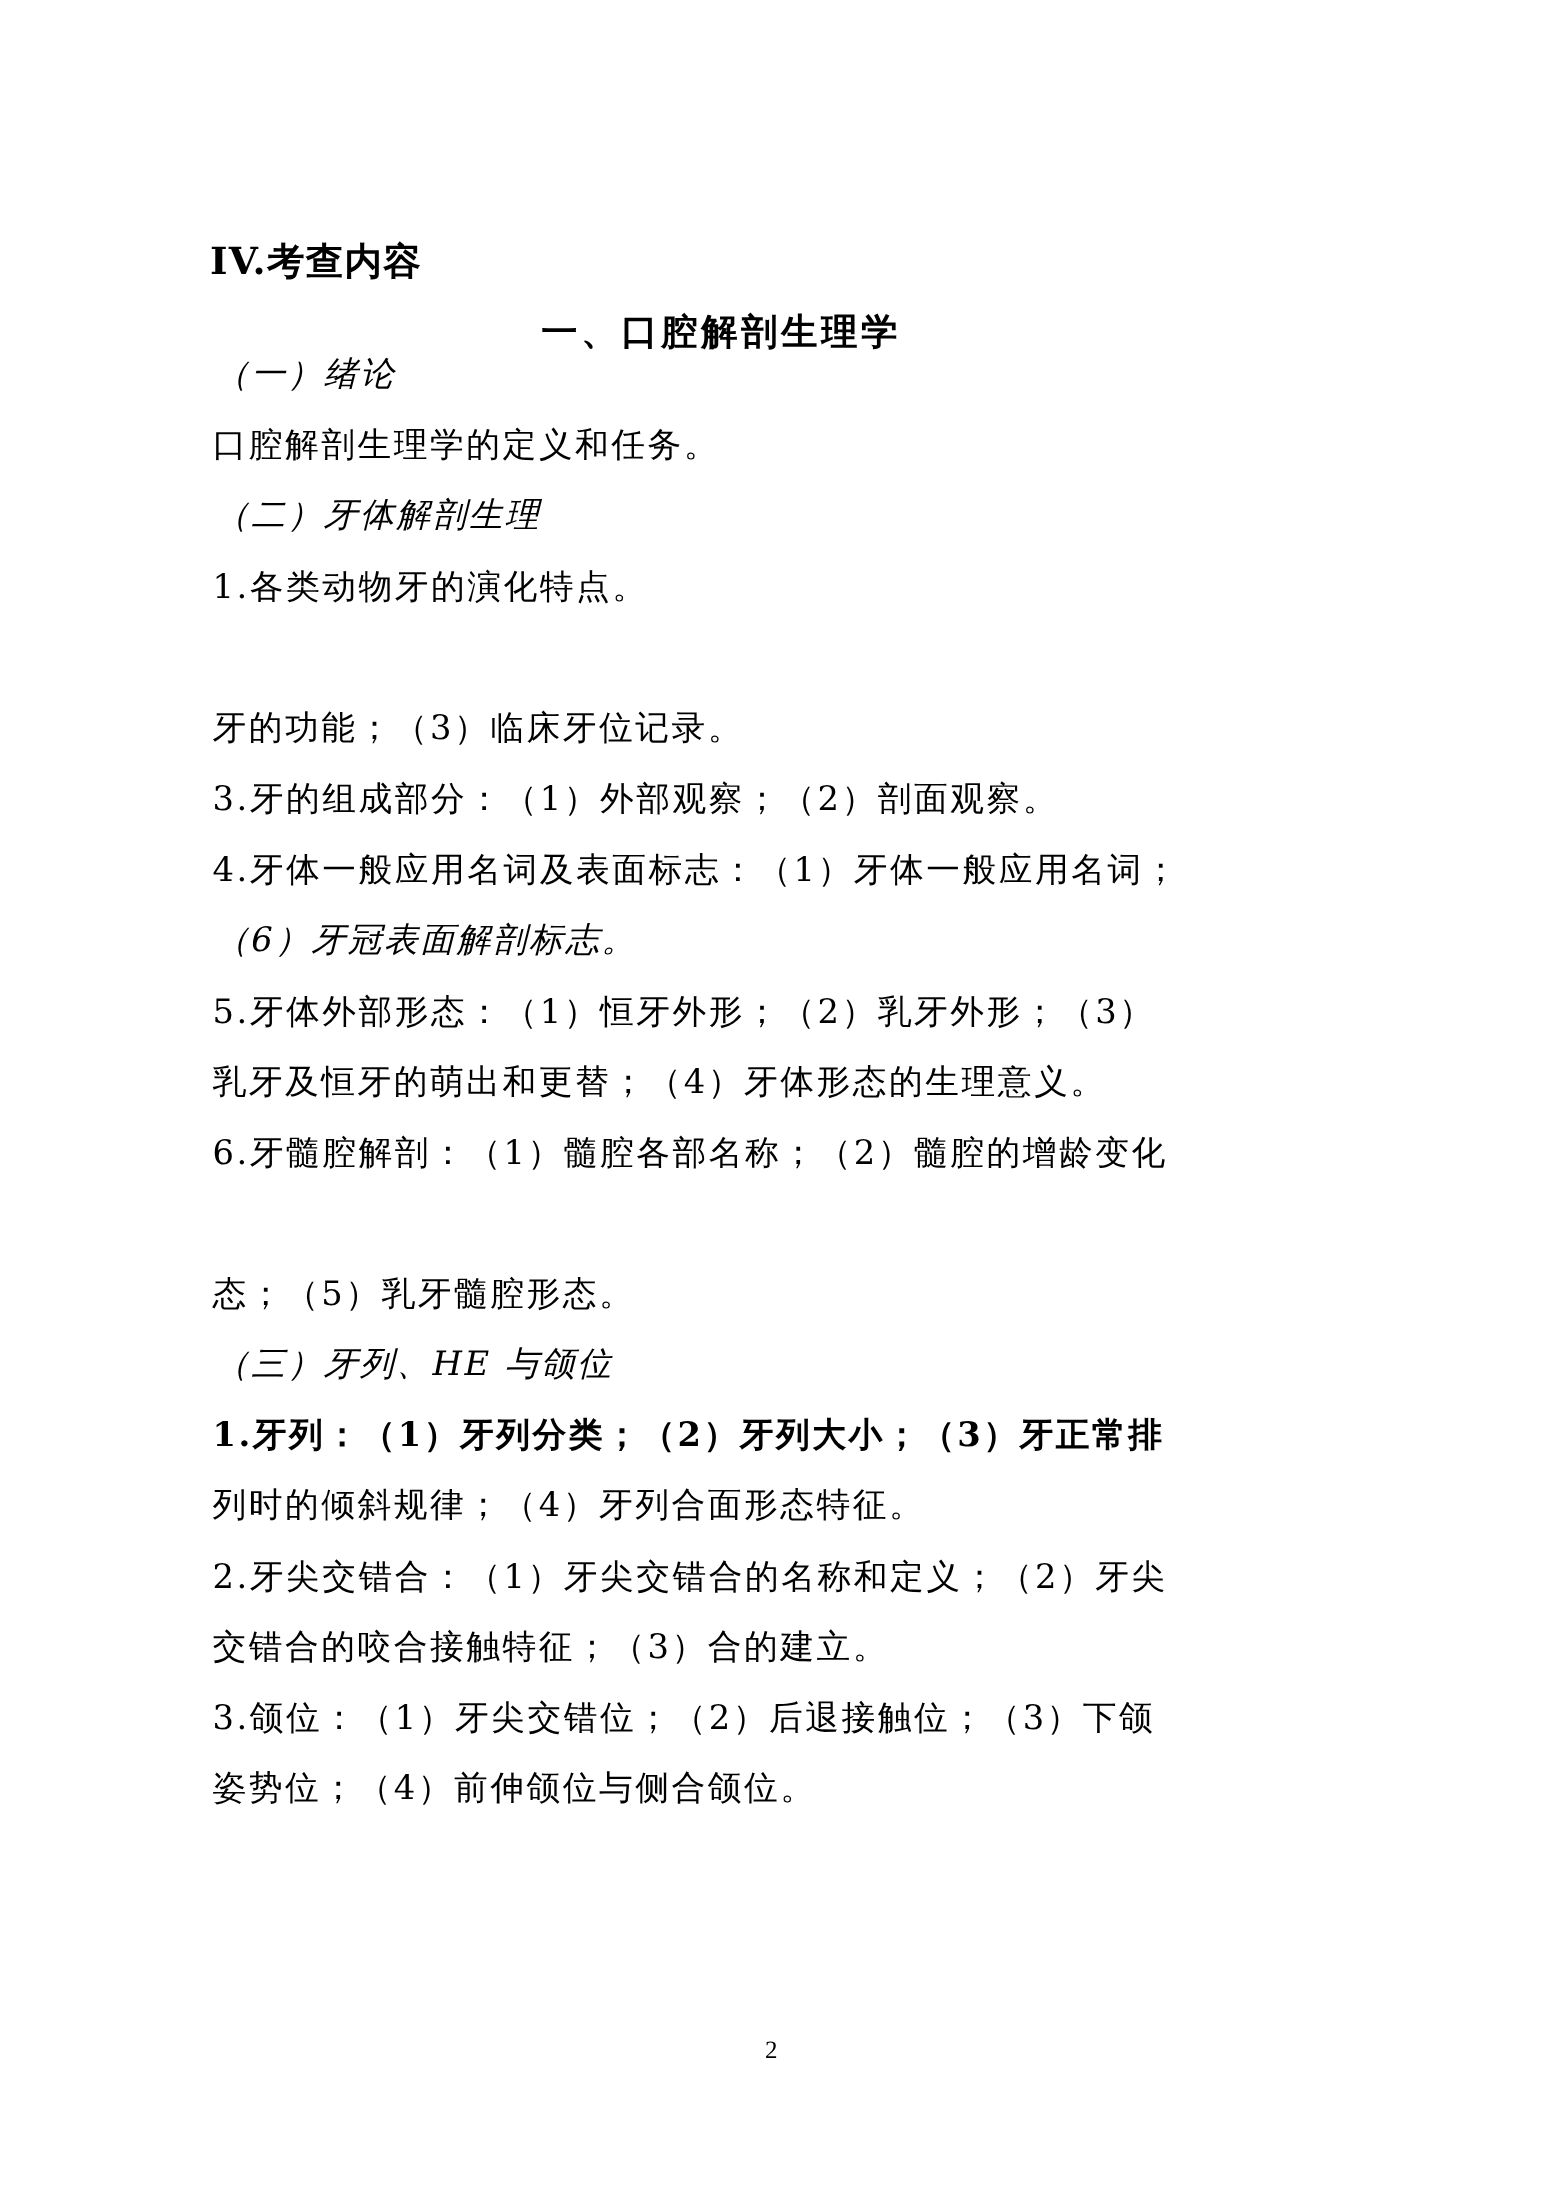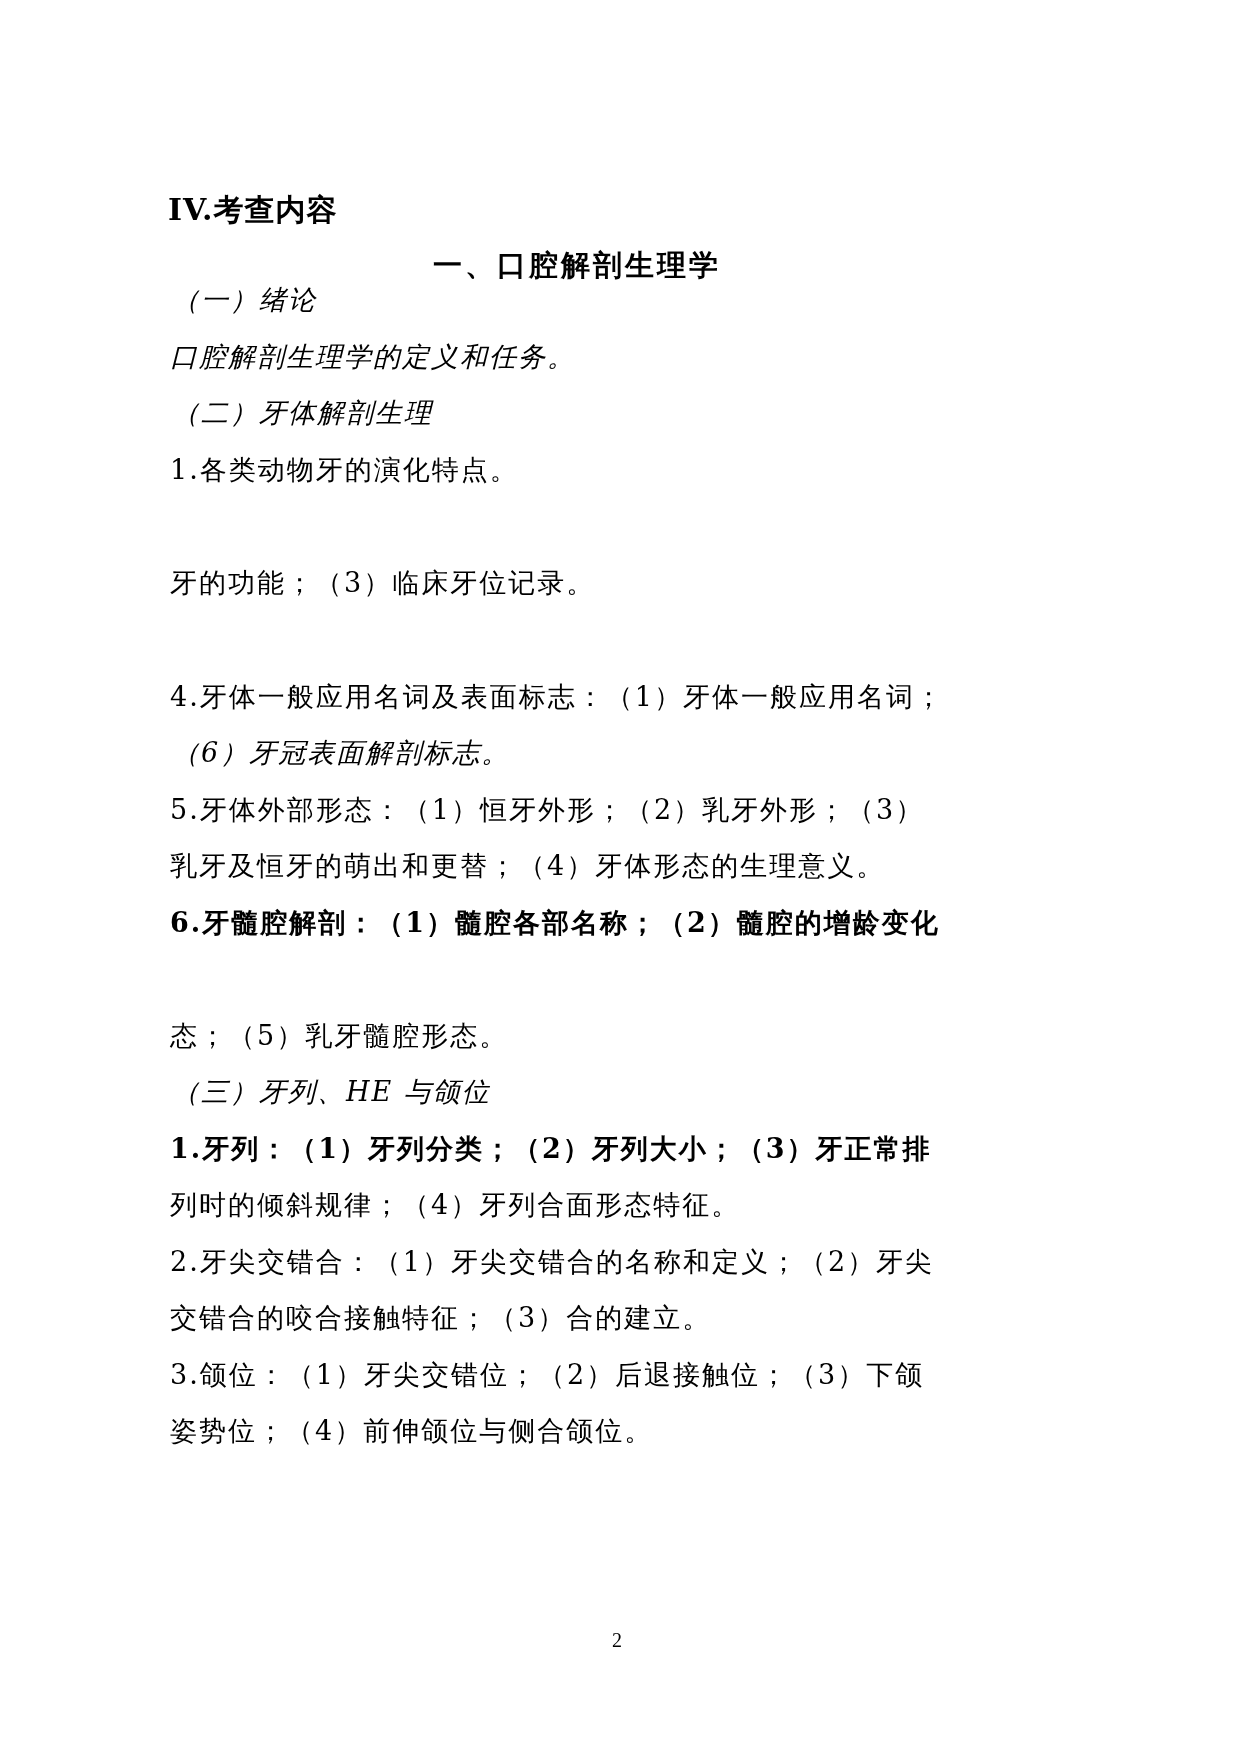--- a/index.html
+++ b/index.html
@@ -63,29 +63,30 @@
 </head>
 <body>
 
 <div class="page">
 
   <div class="section-heading">IV.考查内容</div>
 
   <div class="chapter-title">一、口腔解剖生理学</div>
 
   <div class="line indent" style="top:254px;">（一）绪论</div>
-  <div class="line" style="top:311px;font-style:italic;">口腔解剖生理学的定义和任务。</div>
+  <div class="line" style="top:311px;">口腔解剖生理学的定义和任务。</div>
   <div class="line indent" style="top:367px;">（二）牙体解剖生理</div>
   <div class="line" style="top:424px;">1.各类动物牙的演化特点。</div>
   <div class="line" style="top:537px;">牙的功能；（3）临床牙位记录。</div>
+  <div class="line" style="top:594px;">3.牙的组成部分：（1）外部观察；（2）剖面观察。</div>
   <div class="line" style="top:651px;">4.牙体一般应用名词及表面标志：（1）牙体一般应用名词；</div>
   <div class="line indent" style="top:707px;">（6）牙冠表面解剖标志。</div>
   <div class="line" style="top:764px;">5.牙体外部形态：（1）恒牙外形；（2）乳牙外形；（3）</div>
   <div class="line" style="top:820px;">乳牙及恒牙的萌出和更替；（4）牙体形态的生理意义。</div>
-  <div class="line" style="top:877px;font-weight:bold;">6.牙髓腔解剖：（1）髓腔各部名称；（2）髓腔的增龄变化</div>
+  <div class="line" style="top:877px;">6.牙髓腔解剖：（1）髓腔各部名称；（2）髓腔的增龄变化</div>
   <div class="line" style="top:990px;">态；（5）乳牙髓腔形态。</div>
   <div class="line indent" style="top:1046px;">（三）牙列、HE 与颌位</div>
   <div class="line" style="top:1103px;font-weight:bold;">1.牙列：（1）牙列分类；（2）牙列大小；（3）牙正常排</div>
   <div class="line" style="top:1159px;">列时的倾斜规律；（4）牙列合面形态特征。</div>
   <div class="line" style="top:1216px;">2.牙尖交错合：（1）牙尖交错合的名称和定义；（2）牙尖</div>
   <div class="line" style="top:1272px;">交错合的咬合接触特征；（3）合的建立。</div>
   <div class="line" style="top:1329px;">3.颌位：（1）牙尖交错位；（2）后退接触位；（3）下颌</div>
   <div class="line" style="top:1385px;">姿势位；（4）前伸颌位与侧合颌位。</div>
 
   <div class="page-number">2</div>

